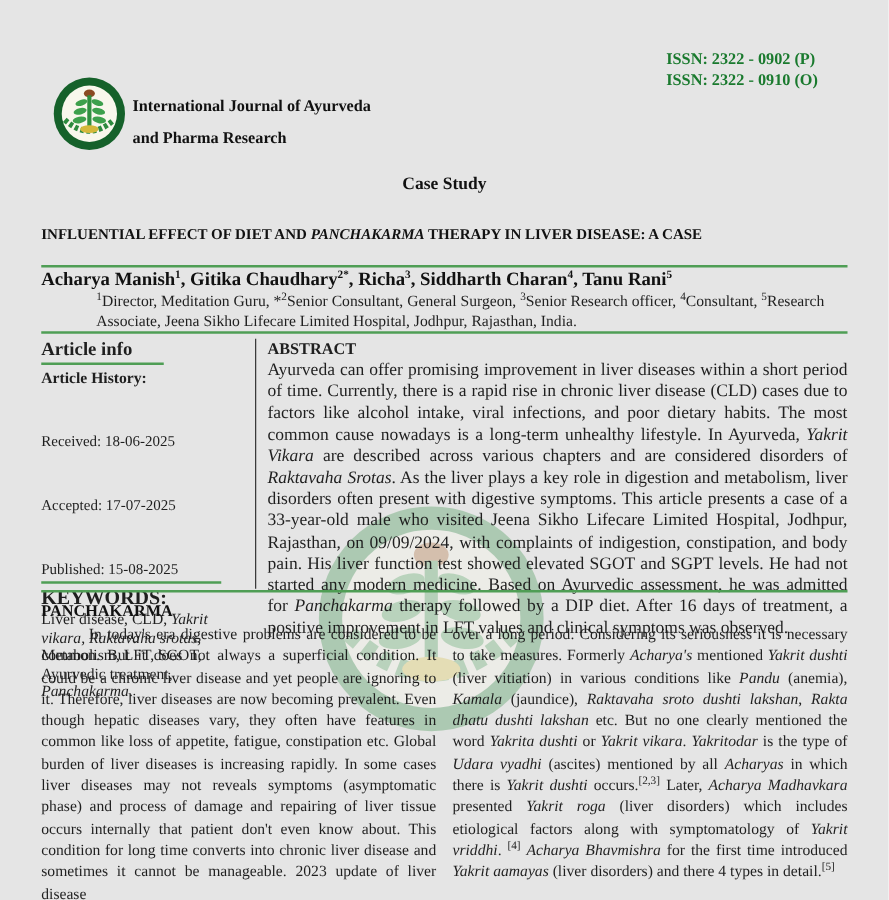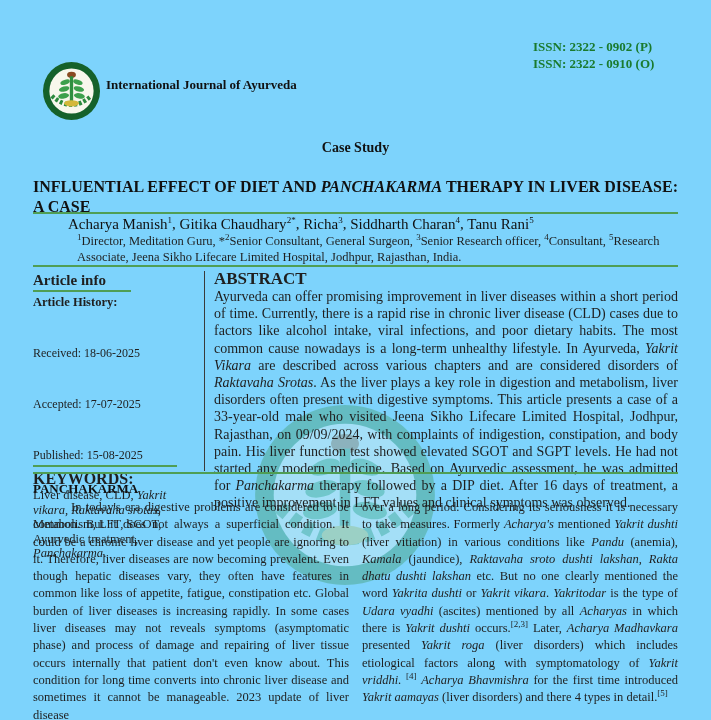--- a/index.html
+++ b/index.html
@@ -1,19 +1,19 @@
 <!DOCTYPE html>
 <html><head>
 <meta charset="utf-8">
 <style>
   html,body{margin:0;padding:0;background:#ffffff;}
   .page{
     position:relative;
     width:711px;height:720px;
-    background:#7dd3fc;
+    background:#e5e5e5;
     overflow:hidden;
     font-family:"Liberation Serif", serif;
     color:#1f1f1f;
   }
   
   .issn{
     position:absolute;top:38px;left:533px;
     font-weight:bold;font-size:13px;line-height:17px;
     color:#1a7a2e;white-space:nowrap;
   }
@@ -22,30 +22,30 @@
     position:absolute;top:72px;left:106px;
     font-weight:bold;font-size:13px;line-height:25px;color:#111;
   }
   .article-type{
     position:absolute;top:140px;left:0;width:100%;
     text-align:center;font-weight:bold;font-size:14px;color:#111;
   }
   
   .paper-title{
     position:absolute;top:177px;left:33px;right:33px;
-    font-weight:bold;font-size:16px;line-height:20px;color:#111;
+    font-weight:bold;font-size:12px;line-height:20px;color:#111;
     text-align:justify;
   }
   .rule{position:absolute;left:33px;right:33px;height:2px;background:#4f9e55;}
   .rule-title{top:212px;}
   .rule-affil{top:265px;}
   .rule-abstract{top:472px;}
   .authors{
     position:absolute;top:215px;left:33px;right:33px;
-    font-weight:normal;font-size:15px;line-height:18px;color:#111;margin-left:35px;
+    font-weight:bold;font-size:15px;line-height:18px;color:#111;
   }
   .affiliations{
     position:absolute;top:234px;left:33px;right:33px;
     font-size:12.5px;line-height:15.5px;margin-left:44px;
   }
   sup{font-size:9px;line-height:0;}
   
   .info-table{
     position:absolute;top:271px;left:33px;right:33px;height:200px;
     display:flex;
@@ -58,21 +58,21 @@
   }
   .info-heading{font-weight:bold;font-size:15px;padding-top:2px;}
   .green-underline{height:2px;background:#4f9e55;margin:2px 0 3px 0;}
   .u-short{width:98px;}
   .u-long{width:144px;}
   .info-history-heading{font-weight:bold;}
   .info-date{font-size:12px;line-height:15px;margin-top:36px;}
   .keywords-heading{font-weight:bold;font-size:16px;margin-top:4px;}
   .keywords{font-size:12.5px;line-height:14.5px;margin-top:2px;}
   .abstract-col{flex:1 1 auto;padding-left:9px;}
-  .abstract-heading{font-weight:bold;font-size:17px;line-height:16px;}
+  .abstract-heading{font-weight:bold;font-size:13px;line-height:16px;}
   .abstract-body{
     font-size:14px;line-height:17.2px;text-align:justify;margin-top:1px;
   }
   
   .intro-heading{
     position:absolute;top:481px;left:33px;
     font-weight:bold;font-size:13px;color:#111;
   }
   .columns{
     position:absolute;top:499px;left:33px;right:33px;
@@ -132,20 +132,21 @@
         <ellipse cx="22.5" cy="28" rx="5.4" ry="2.6" fill="#3da04c" transform="rotate(-14 22.5 28)"></ellipse>
         <ellipse cx="37.5" cy="28" rx="5.4" ry="2.6" fill="#3da04c" transform="rotate(14 37.5 28)"></ellipse>
         <ellipse cx="22" cy="35" rx="5.6" ry="2.7" fill="#3da04c" transform="rotate(-10 22 35)"></ellipse>
         <ellipse cx="38" cy="35" rx="5.6" ry="2.7" fill="#3da04c" transform="rotate(10 38 35)"></ellipse>
         <ellipse cx="30" cy="42.5" rx="7.5" ry="3.2" fill="#d4b83a"></ellipse>
       </svg>
     </div>
 
     <div class="journal-name">
       <div>International Journal of Ayurveda</div>
+      <div>and Pharma Research</div>
     </div>
 
     <div class="article-type">Case Study</div>
 
     <div class="paper-title">
       <div>INFLUENTIAL EFFECT OF DIET AND <i>PANCHAKARMA</i> THERAPY IN LIVER DISEASE: A CASE</div>
     </div>
 
     <div class="rule rule-title"></div>
 

